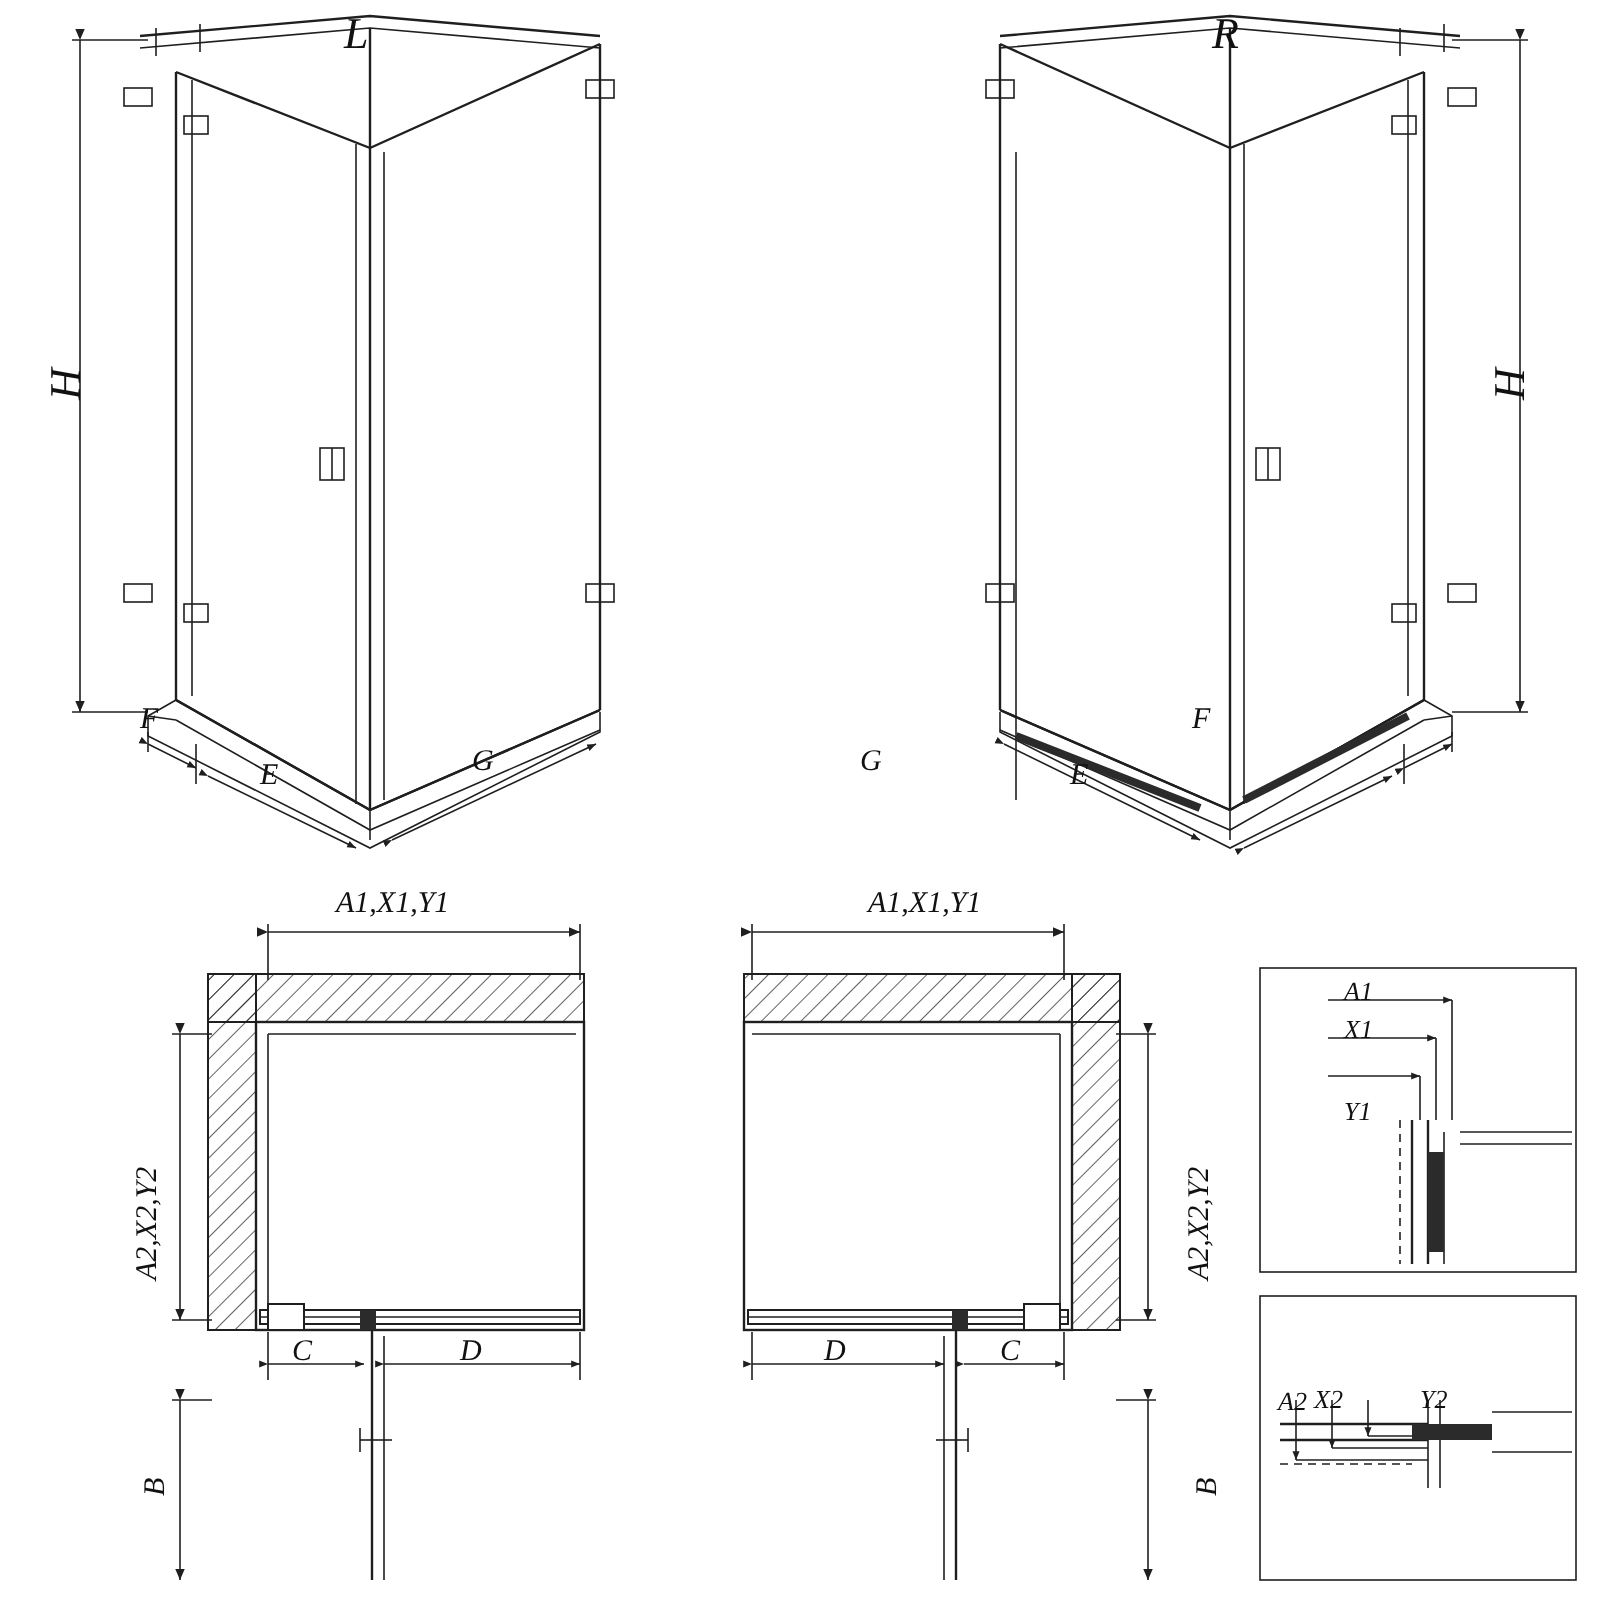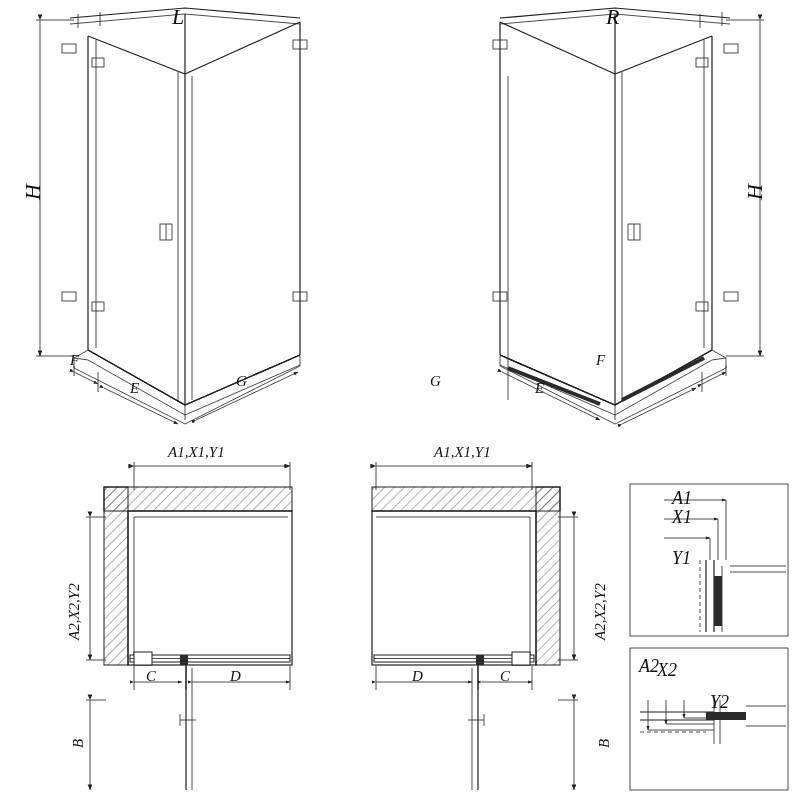--- a/index.html
+++ b/index.html
@@ -1,21 +1,21 @@
 <!DOCTYPE html>
 <html><head>
 <meta charset="utf-8">
 <style>
   html,body{margin:0;padding:0;background:#ffffff;}
   body{width:800px;height:800px;position:relative;font-family:"Liberation Serif",serif;color:#1a1a1a;overflow:hidden;}
   .layer{position:absolute;left:0;top:0;width:800px;height:800px;}
   .lbl{position:absolute;font-family:"Liberation Serif",serif;color:#111;white-space:nowrap;}
   .big{font-size:22px;font-style:italic;}
   .mid{font-size:15px;font-style:italic;}
-  .sm{font-size:18px;font-style:italic;}
+  .sm{font-size:13px;font-style:italic;}
   .rot90{transform:rotate(-90deg);transform-origin:left top;}
   svg{display:block;}
   .ln{stroke:#1f1f1f;fill:none;}
   .thin{stroke-width:0.8;}
   .med{stroke-width:1.2;}
   .dash{stroke-dasharray:4 3;stroke-width:0.8;}
   .hatchfill{fill:url(#hatch);}
 </style>
 </head>
 <body>
@@ -269,16 +269,16 @@
   <div class="lbl mid" style="left:434px;top:444px;">A1,X1,Y1</div>
   <div class="lbl mid rot90" style="left:592px;top:640px;">A2,X2,Y2</div>
   <div class="lbl mid" style="left:412px;top:668px;">D</div>
   <div class="lbl mid" style="left:500px;top:668px;">C</div>
   <div class="lbl mid rot90" style="left:596px;top:748px;">B</div>
 
   <div class="lbl sm" style="left:672px;top:488px;">A1</div>
   <div class="lbl sm" style="left:672px;top:507px;font-style:italic;">X1</div>
   <div class="lbl sm" style="left:672px;top:548px;">Y1</div>
 
-  <div class="lbl sm" style="left:639px;top:656px;">A2</div>
-  <div class="lbl sm" style="left:657px;top:660px;">X2</div>
+  <div class="lbl sm" style="left:639px;top:693px;">A2</div>
+  <div class="lbl sm" style="left:657px;top:692px;">X2</div>
   <div class="lbl sm" style="left:710px;top:692px;">Y2</div>
 </div>
 
 </body></html>

